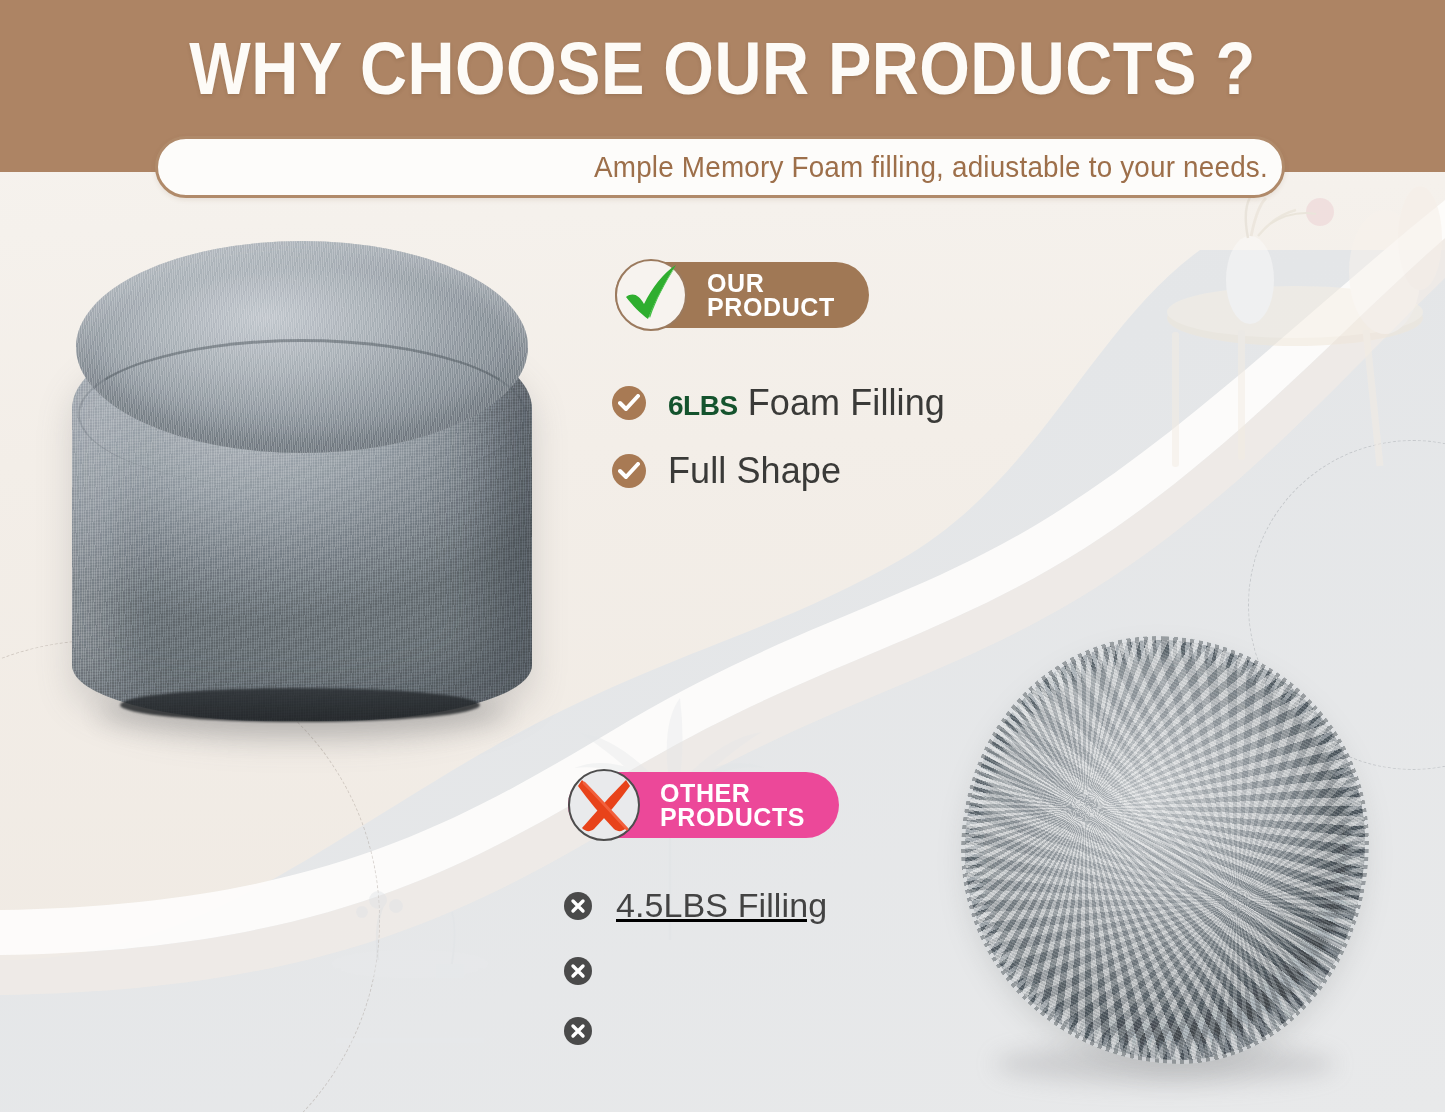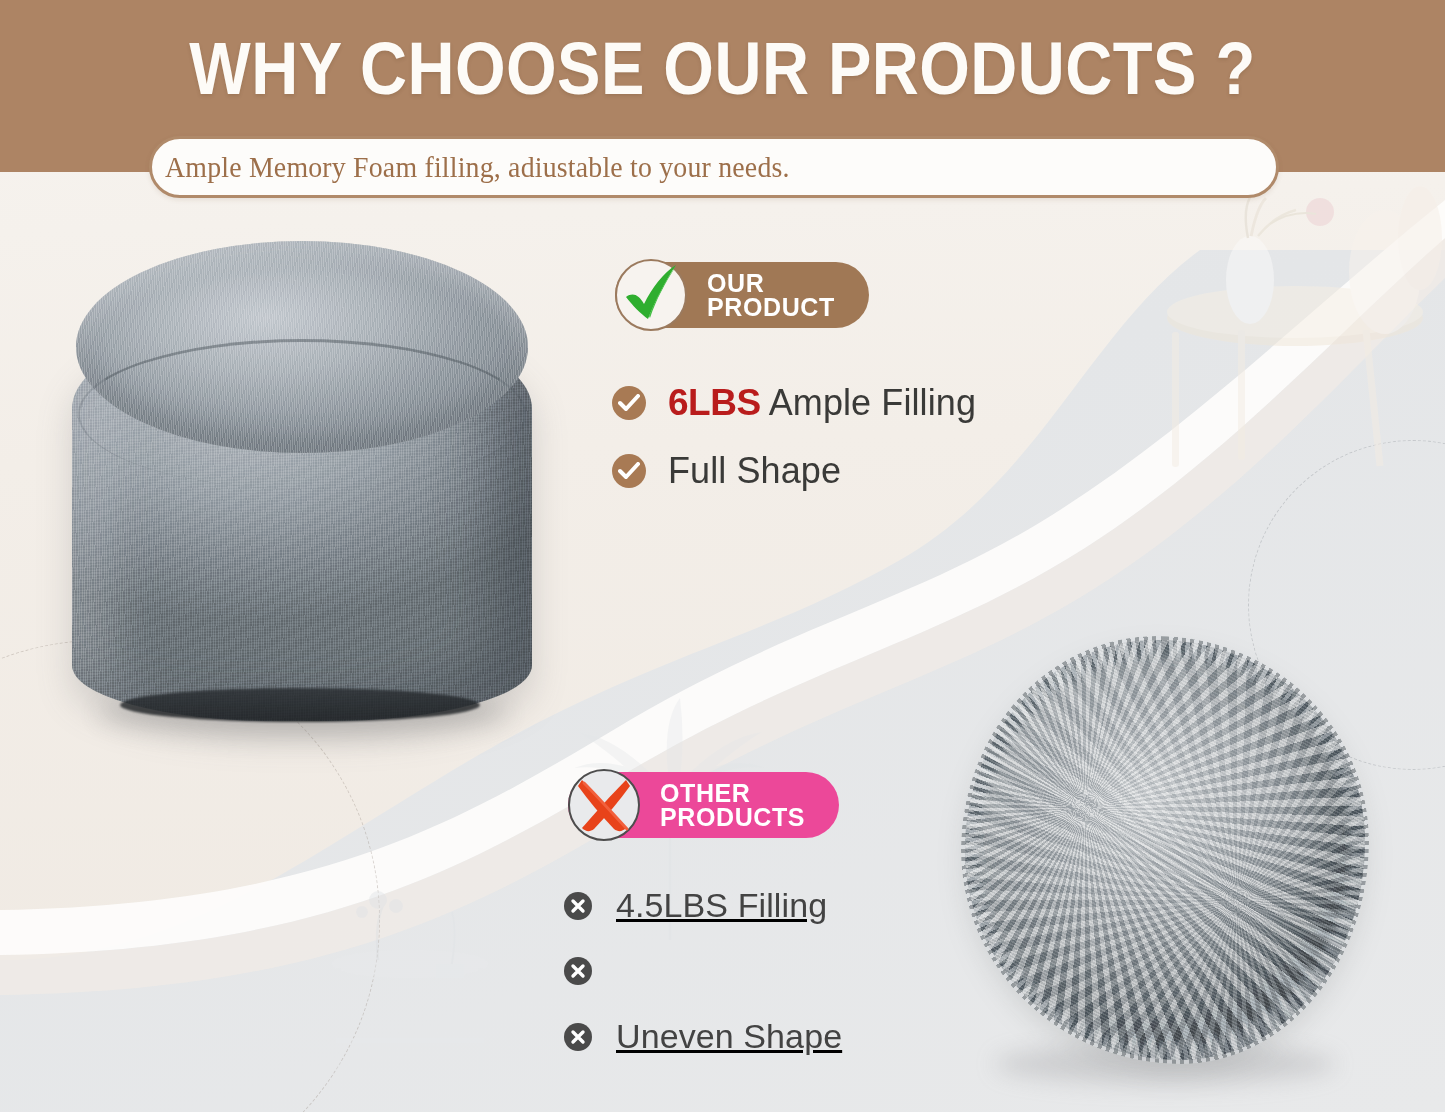--- a/index.html
+++ b/index.html
@@ -83,31 +83,30 @@
     font-weight:bold;
     letter-spacing:.5px;
     line-height:1;
     transform:scaleX(.88);
     white-space:nowrap;
     text-shadow:0 2px 4px rgba(90,60,35,.18);
   }
 
   .subtitle-pill {
     position:absolute;
-    left:149px; top:136px;
+    left:155px; top:136px;
     width:1130px; height:62px;
     background:#fdfcfa;
     border:3px solid #b08a6a;
     border-radius:34px;
     display:flex;
     align-items:center;
-    justify-content:flex-start;
+    justify-content:flex-end;
     z-index:31;
     box-shadow:0 2px 5px rgba(120,90,60,.12);
-    font-family:Liberation Serif, serif;
   }
   .subtitle-text {
     color:#9d6f4a;
     font-size:29px;
     letter-spacing:.2px;
     transform:scaleX(.96);
     white-space:nowrap;
   }
 
   
@@ -308,23 +307,23 @@
   }
 
   .feat-text {
     font-size:36px;
     color:#3a3a38;
     letter-spacing:.1px;
     white-space:nowrap;
   }
   .features-bad .feat-text { font-size:34px; color:#434343; }
   .feat-strong {
-    font-size:37px;
+    font-size:28px;
     font-weight:bold;
-    color:#b91c1c;
+    color:#14532d;
     letter-spacing:-.5px;
   }
 </style>
 </head>
 <body>
 
 <div class="stage">
 
   <div class="bg-base"></div>
   <div class="bg-warm"></div>
@@ -408,21 +407,21 @@
   </div>
 
   <div class="features features-good">
 
     <div class="feat-row">
       <span class="feat-mark mark-check">
         <svg width="22" height="18" viewBox="0 0 22 18">
           <path d="M2 9 L8 15 L20 2" stroke="#ffffff" stroke-width="4" fill="none" stroke-linecap="round" stroke-linejoin="round"></path>
         </svg>
       </span>
-      <span class="feat-text"><span class="feat-strong">6LBS</span><span> Ample Filling</span></span>
+      <span class="feat-text"><span class="feat-strong">6LBS</span><span> Foam Filling</span></span>
     </div>
 
 
     <div class="feat-row">
       <span class="feat-mark mark-check">
         <svg width="22" height="18" viewBox="0 0 22 18">
           <path d="M2 9 L8 15 L20 2" stroke="#ffffff" stroke-width="4" fill="none" stroke-linecap="round" stroke-linejoin="round"></path>
         </svg>
       </span>
       <span class="feat-text">Full Shape</span>
@@ -462,18 +461,17 @@
         </svg>
       </span>
     </div>
 
     <div class="feat-row">
       <span class="feat-mark mark-x">
         <svg width="16" height="16" viewBox="0 0 16 16">
           <path d="M3 3 L13 13 M13 3 L3 13" stroke="#ffffff" stroke-width="3.4" fill="none" stroke-linecap="round"></path>
         </svg>
       </span>
-      <span class="feat-text">Uneven Shape</span>
     </div>
 
   </div>
 
 </div>
 
 </body></html>

